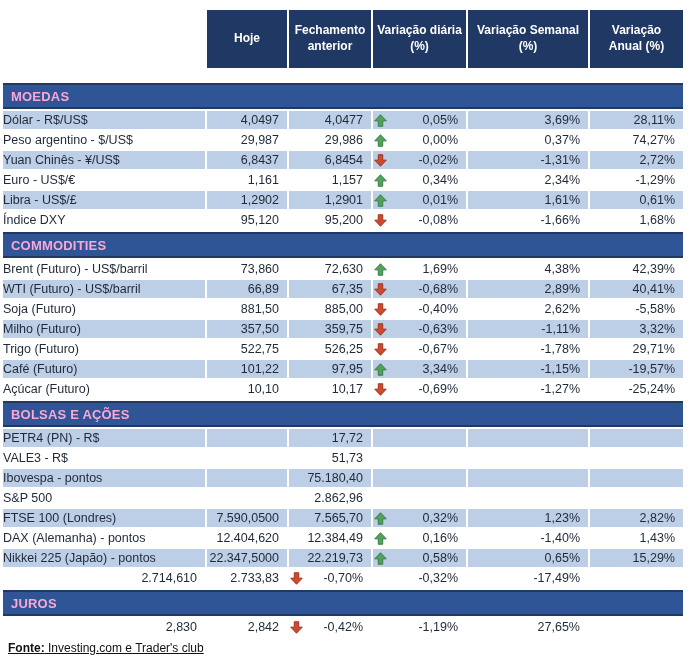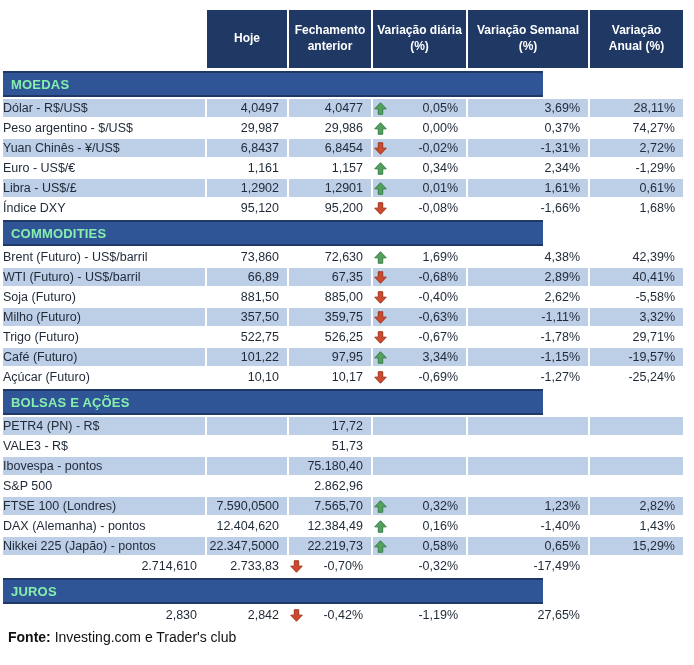--- a/index.html
+++ b/index.html
@@ -8,52 +8,52 @@
     font-family:"Liberation Sans","DejaVu Sans",sans-serif;
     color:var(--text,#1f2937);
   }
   .sheet{box-sizing:border-box;width:694px;padding:10px 0 0 3px;background:#fff;}
   .grid-row{
     display:grid;
     grid-template-columns:202px 80px 82px 93px 120px 93px;
     column-gap:2px;
   }
   
-  .header-row{margin-bottom:3px;}
+  .header-row{margin-bottom:15px;}
   .hspacer{background:transparent;}
   .hcell{
     background:var(--header-bg,#1F3864);
     color:#fff;font-weight:bold;font-size:12px;line-height:1.3;
     height:58px;display:flex;align-items:center;justify-content:center;
     text-align:center;white-space:pre-line;
   }
   
   .section-bar{
-    box-sizing:border-box;width:540px;height:26px;
+    box-sizing:border-box;width:680px;height:26px;
     background:var(--section-bg,#2F5597);
     border-top:2px solid var(--header-bg,#1F3864);
     border-bottom:2px solid var(--header-bg,#1F3864);
-    color:#86efac;font-weight:bold;font-size:13px;letter-spacing:.2px;
+    color:#f9a8d4;font-weight:bold;font-size:13px;letter-spacing:.2px;
     display:flex;align-items:center;padding-left:8px;
     margin:3px 0 2px 0;
   }
   
   .data-row{margin-bottom:2px;}
   .cell{
     height:18px;font-size:12.5px;display:flex;align-items:center;
     background:transparent;color:var(--text,#1f2937);
   }
   .data-row.shaded .cell{background:var(--row-bg,#BDCEE7);}
   .label-cell{}
   .num-cell{justify-content:flex-end;padding-right:8px;}
   .change-cell{justify-content:center;padding-right:8px;}
   .change-cell .arrow{display:flex;align-items:center;margin-left:1px;width:14px;}
   .change-cell .pct{margin-left:auto;}
   
-  .footer{margin-top:5px;padding-left:5px;font-size:14px;color:#111;}
+  .footer{margin-top:5px;padding-left:5px;font-size:12px;color:#111;text-decoration:underline;}
   .footer .bold{font-weight:bold;}
 </style>
 </head>
 <body>
 
 <div class="sheet">
 
   <div class="grid-row header-row">
     <div class="hspacer"></div>
     <div class="hcell">Hoje</div>

